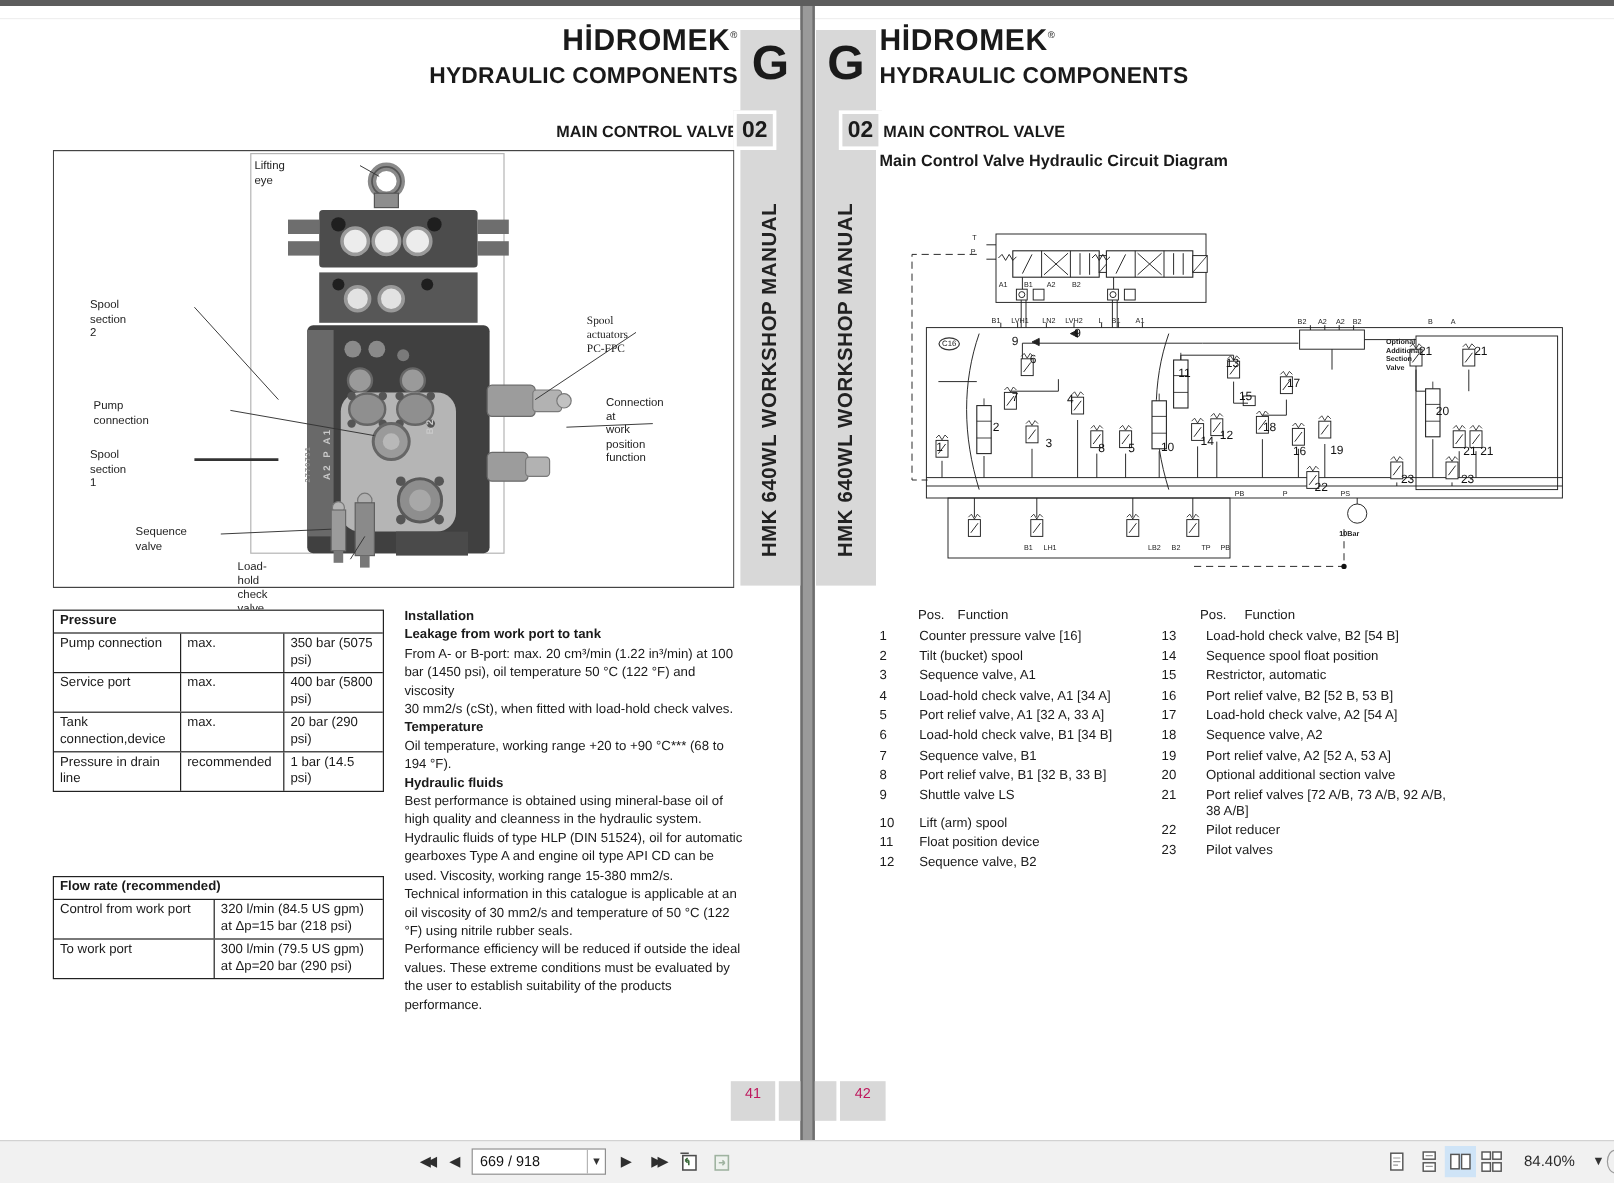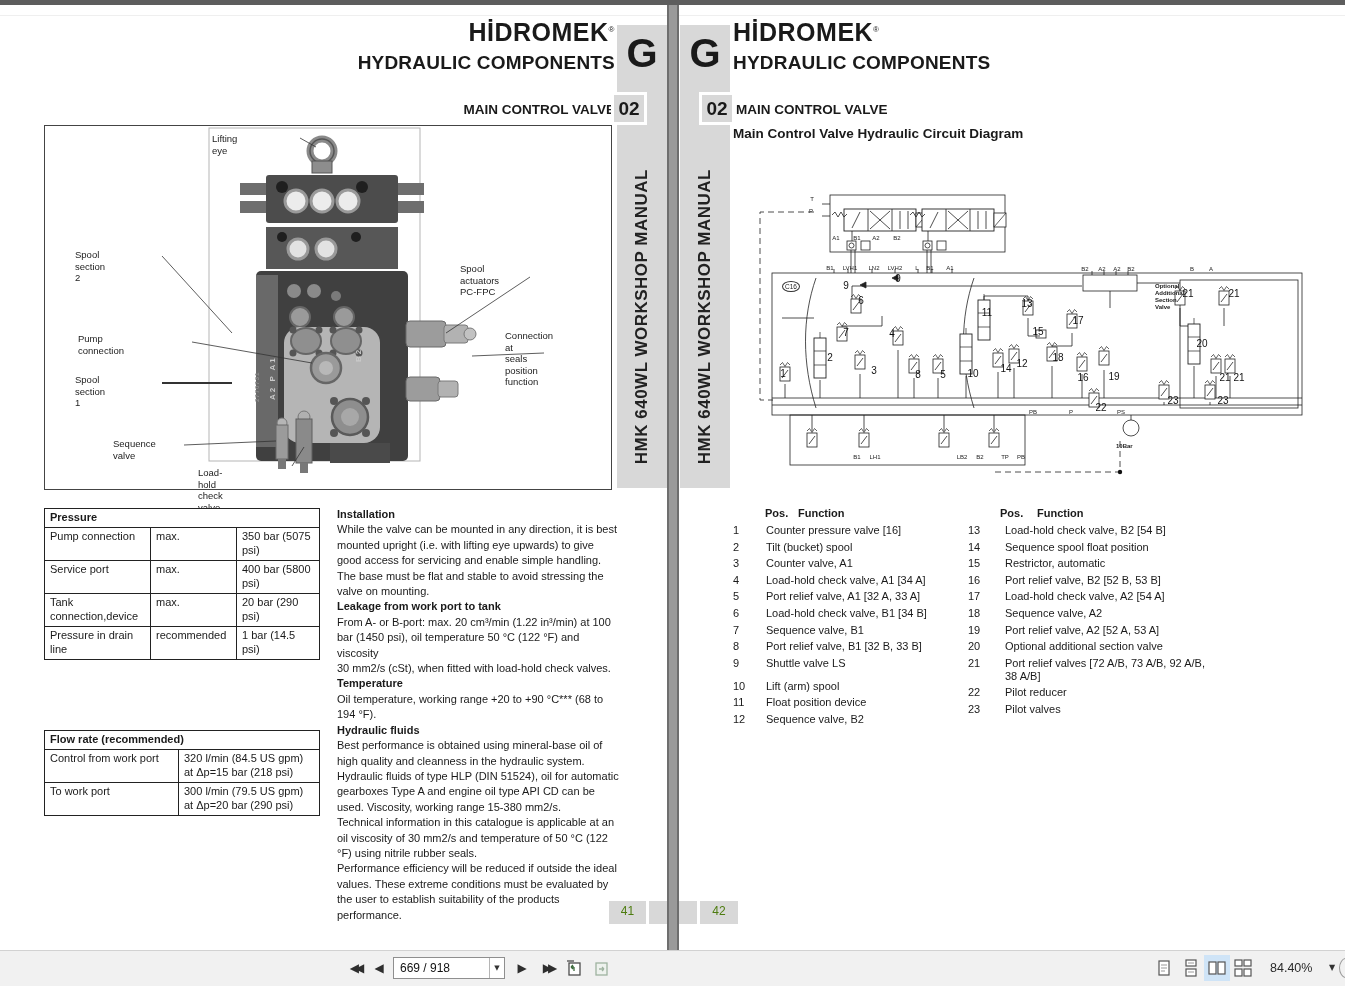--- a/index.html
+++ b/index.html
@@ -16,21 +16,21 @@
   .sect{font-size:19px;font-weight:700;letter-spacing:.2px;}
   .mainhead{font-size:13.5px;font-weight:700;}
   .subhead{font-size:13.5px;font-weight:700;}
   
   .strip{width:50px;background:#d8d8d8;}
   .gtab{font-size:40px;font-weight:700;text-align:center;line-height:56px;}
   .tabbox{width:30px;height:27px;background:#d8d8d8;border:3px solid #fff;
           font-size:19px;font-weight:700;text-align:center;line-height:27px;}
   .spinewrap{width:50px;height:342px;display:flex;align-items:center;justify-content:center;}
   .spine{writing-mode:vertical-rl;transform:rotate(180deg);font-size:17px;font-weight:600;letter-spacing:.5px;white-space:nowrap;color:#222;}
-  .pgbox{height:23px;background:#d8d8d8;font-size:12px;text-align:center;line-height:21px;color:#4d7c0f;}
+  .pgbox{height:33px;background:#d8d8d8;font-size:12px;text-align:center;line-height:21px;color:#be185d;}
   
   .figbox{width:568px;height:365px;}
   .fl{position:absolute;font-size:9.5px;color:#222;white-space:pre-line;line-height:11.5px;}
   .fm{position:absolute;font-size:8px;font-weight:700;color:#c9c9c9;transform:rotate(-90deg);transform-origin:0 0;white-space:nowrap;letter-spacing:2px;}
   .fm.serial{font-size:6px;color:#8e8e8e;letter-spacing:1px;}
   
   .ptab{border:1.5px solid #222;background:#fff;font-size:11px;line-height:13.5px;}
   .ptab .title{font-weight:700;padding:2px 5px;border-bottom:1px solid #222;}
   .trow{display:flex;border-bottom:1px solid #222;}
   .trow:last-child{border-bottom:none;}
@@ -39,21 +39,21 @@
   .c2{width:86px;border-right:1px solid #222;}
   .c3{flex:1;}
   .f1{width:134px;border-right:1px solid #222;}
   .f2{flex:1;}
   
   .textcol{width:282px;font-size:11px;line-height:15.4px;}
   .sec h4{margin:0;font-size:11px;font-weight:700;}
   .sec p{margin:0;white-space:pre-line;}
   
   .postab{font-size:11px;line-height:13px;}
-  .phead{display:flex;font-weight:700;margin-bottom:4px;padding-left:32px;}
+  .phead{display:flex;font-weight:400;margin-bottom:4px;padding-left:32px;}
   .prow{display:flex;margin-bottom:3.6px;}
   .prow.gap{margin-top:10px;}
   .pcol{width:33px;}
   .fcol{flex:1;}
   
   .dnum{position:absolute;transform:translate(-50%,-50%);font-size:10px;color:#111;}
   .dport{position:absolute;transform:translate(-50%,-50%);font-size:6px;color:#222;}
   .dann{position:absolute;font-size:6px;font-weight:700;color:#222;line-height:7px;}
   .dref{position:absolute;font-size:6.5px;color:#222;border:1px solid #333;border-radius:50%;padding:1px 2px;}
   
@@ -180,24 +180,24 @@
   </div>
 
   <div class="abs" style="left:0;top:0;">
 
   <div class="fl" style="left: 212px; top: 133px;">Lifting eye</div>
       <div class="fl" style="left: 75px; top: 249px;">Spool section 2</div>
       <div class="fl" style="left: 78px; top: 333px;">Pump connection</div>
       <div class="fl" style="left: 75px; top: 374px;">Spool section 1</div>
       <div class="fl" style="left: 113px; top: 438px;">Sequence valve</div>
       <div class="fl" style="left: 198px; top: 467px;">Load-hold check valve</div>
-      <div class="fl" style="left: 460px; top: 263px;">Spool actuators
+      <div class="fl" style="left: 489px; top: 263px; font-family: Liberation Serif, serif;">Spool actuators
 PC-FPC</div>
       <div class="fl" style="left: 505px; top: 330px;">Connection at
-seals position function</div>
+work position function</div>
     </div>
 
   <div class="abs" style="left:0;top:0;">
 
   <div class="fm body-mark" style="left: 268px; top: 400px;">A2  P  A1</div>
       <div class="fm serial" style="left: 254px; top: 402px;">2770731</div>
       <div class="fm body-mark" style="left: 354px; top: 362px;">B2</div>
     </div>
 
   <div class="abs ptab" style="left:44px;top:508px;width:276px;box-sizing:border-box;">
@@ -243,21 +243,20 @@
           <span class="f1">To work port</span>
           <span class="f2">300 l/min (79.5 US gpm) at Δp=20 bar (290 psi)</span>
         </div>
       </div>
   </div>
 
   <div class="abs textcol" style="left:337px;top:507px;">
 
       <div class="sec">
         <h4>Installation</h4>
-        <p>While the valve can be mounted in any direction, it is best mounted upright (i.e. with lifting eye upwards) to give good  access for servicing and enable simple handling. The base must  be flat and stable to avoid stressing the valve on mounting.</p>
       </div>
 
       <div class="sec">
         <h4>Leakage from work port to tank</h4>
         <p>From A- or B-port: max. 20 cm³/min (1.22 in³/min) at 100 bar (1450 psi), oil temperature 50 °C (122 °F) and viscosity
 30 mm2/s (cSt), when fitted with load-hold check valves.</p>
       </div>
 
       <div class="sec">
         <h4>Temperature</h4>
@@ -495,21 +494,21 @@
           <span class="fcol">Counter pressure valve [16]</span>
         </div>
 
         <div class="prow">
           <span class="pcol">2</span>
           <span class="fcol">Tilt (bucket) spool</span>
         </div>
 
         <div class="prow">
           <span class="pcol">3</span>
-          <span class="fcol">Counter valve, A1</span>
+          <span class="fcol">Sequence valve, A1</span>
         </div>
 
         <div class="prow">
           <span class="pcol">4</span>
           <span class="fcol">Load-hold check valve, A1 [34 A]</span>
         </div>
 
         <div class="prow">
           <span class="pcol">5</span>
           <span class="fcol">Port relief valve, A1 [32 A, 33 A]</span>

